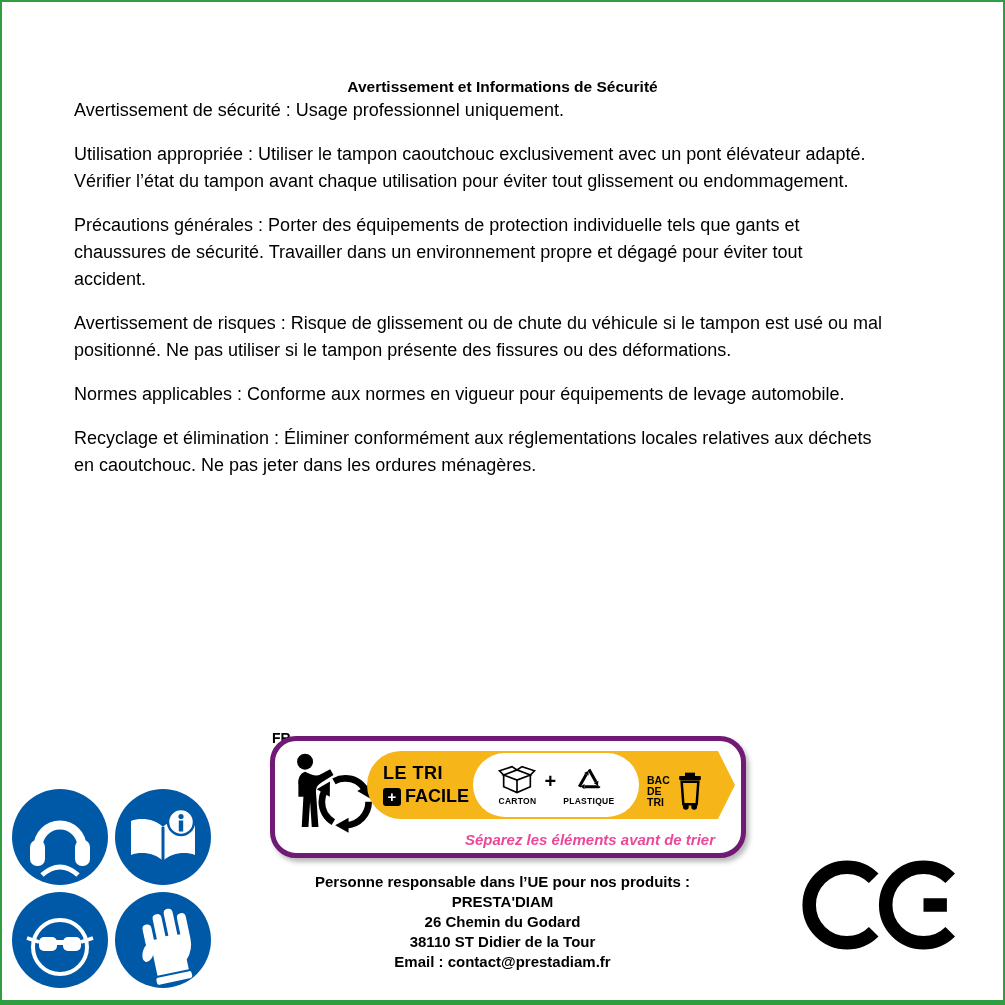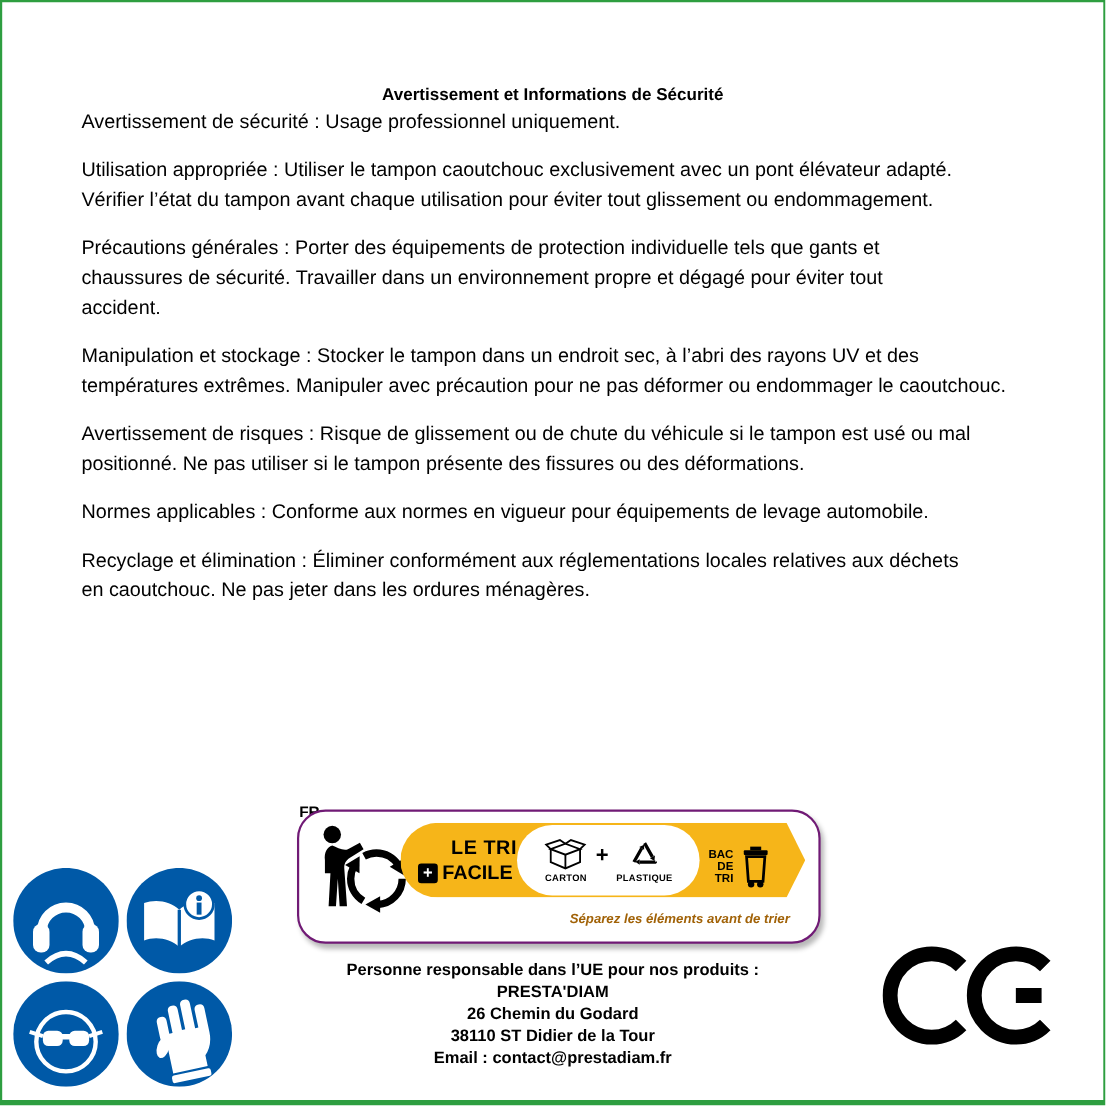--- a/index.html
+++ b/index.html
@@ -27,23 +27,22 @@
   .safety-icons {
     position:absolute; left:10px; top:787px;
     display:grid; grid-template-columns:96px 96px; grid-gap:7px;
   }
   .sicon { width:96px; height:96px; display:block; }
 
   
   .fr-label { position:absolute; left:270px; top:714px; font-size:14px; font-weight:bold;margin-top:14px; }
   .recycle-box {
     position:absolute; left:268px; top:734px; width:476px; height:122px;
-    background:#fff; border:2px solid #701a75; border-radius:26px;
+    background:#fff; border:5px solid #701a75; border-radius:26px;
     box-shadow:3px 4px 5px rgba(0,0,0,0.28);
-    text-align:right;
   }
   .triman { position:absolute; left:10px; top:9px; width:92px; height:92px; }
   .pill {
     position:absolute; left:92px; top:10px; width:368px; height:68px;
     display:flex; align-items:stretch; background:#f6b519;
     border-radius:34px 0 0 34px;
     clip-path:polygon(0 0, calc(100% - 17px) 0, 100% 50%, calc(100% - 17px) 100%, 0 100%);
   }
   .seg-tri {
     width:106px; display:flex; flex-direction:column; justify-content:center;
@@ -63,21 +62,21 @@
   .material { display:flex; flex-direction:column; align-items:center; gap:1px; }
   .mat-label { font-size:8.5px; font-weight:bold; letter-spacing:.3px; }
   .cap-plus { font-size:20px; font-weight:bold; padding-bottom:8px; }
   .seg-bin {
     width:96px; display:flex; align-items:center; justify-content:flex-start;
     gap:5px; padding:12px 24px 0 8px;
   }
   .bin-text { font-size:10.5px; font-weight:800; line-height:11px; }
   .caption {
     position:absolute; right:26px; top:90px;
-    font-size:12px; font-weight:bold; font-style:italic; color:#a16207;
+    font-size:15px; font-weight:bold; font-style:italic; color:#ec4899;
   }
 
   
   .contact {
     position:absolute; left:0; top:870px; width:100%;
     text-align:center; font-size:15px; font-weight:bold; line-height:20px;
   }
 
   .ce { position:absolute; left:800px; top:856px; }
 </style>
@@ -88,22 +87,20 @@
 
   <div class="title">Avertissement et Informations de Sécurité</div>
 
   <div class="paragraphs">
     <p>Avertissement de sécurité : Usage professionnel uniquement.</p>
     <p>Utilisation appropriée : Utiliser le tampon caoutchouc exclusivement avec un pont élévateur adapté.
 Vérifier l’état du tampon avant chaque utilisation pour éviter tout glissement ou endommagement.</p>
     <p>Précautions générales : Porter des équipements de protection individuelle tels que gants et
 chaussures de sécurité. Travailler dans un environnement propre et dégagé pour éviter tout
 accident.</p>
-    <p>Manipulation et stockage : Stocker le tampon dans un endroit sec, à l’abri des rayons UV et des
-températures extrêmes. Manipuler avec précaution pour ne pas déformer ou endommager le caoutchouc.</p>
     <p>Avertissement de risques : Risque de glissement ou de chute du véhicule si le tampon est usé ou mal
 positionné. Ne pas utiliser si le tampon présente des fissures ou des déformations.</p>
     <p class="gap">Normes applicables : Conforme aux normes en vigueur pour équipements de levage automobile.</p>
     <p>Recyclage et élimination : Éliminer conformément aux réglementations locales relatives aux déchets
 en caoutchouc. Ne pas jeter dans les ordures ménagères.</p>
   </div>
 
   <div class="safety-icons">
 
     <svg class="sicon" viewBox="0 0 96 96">

